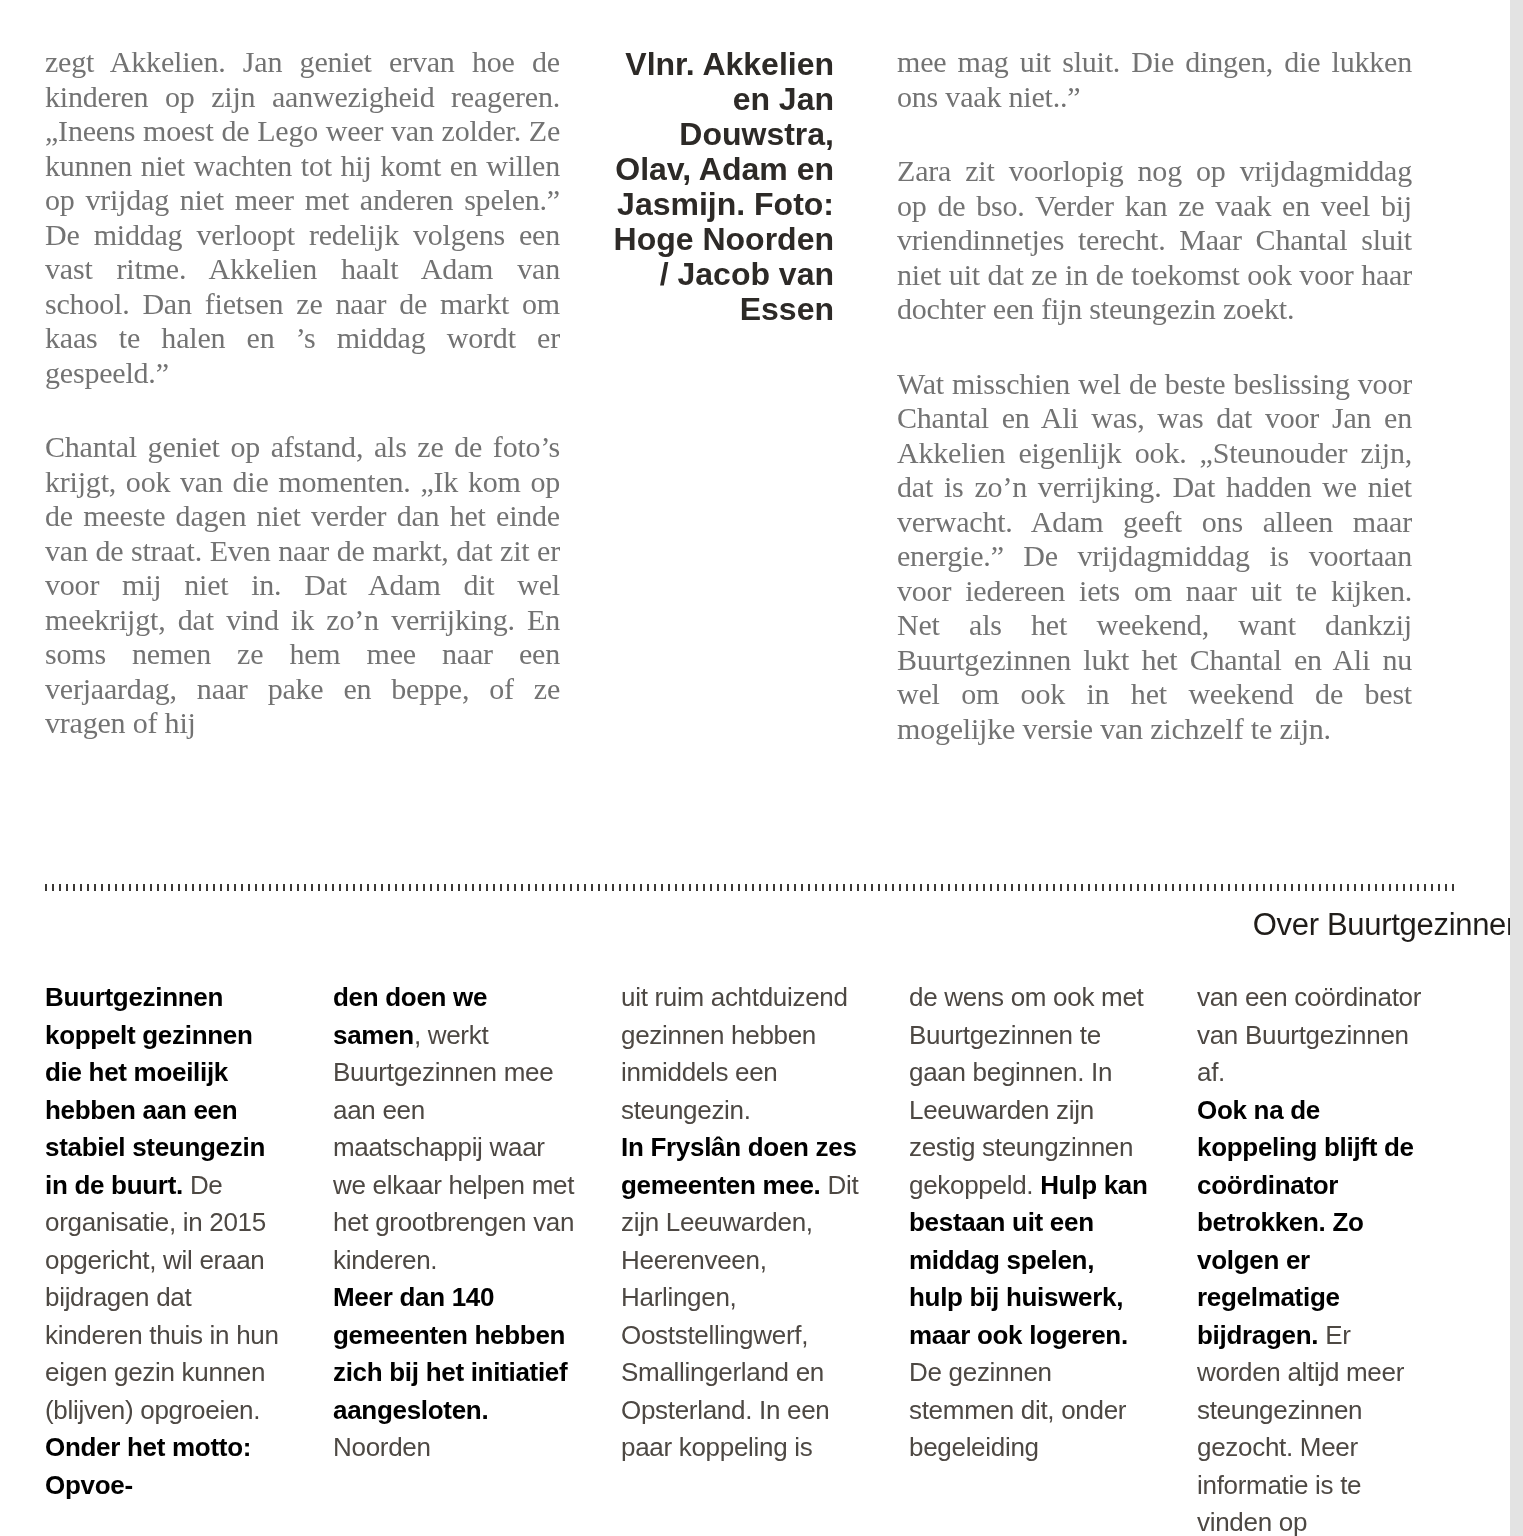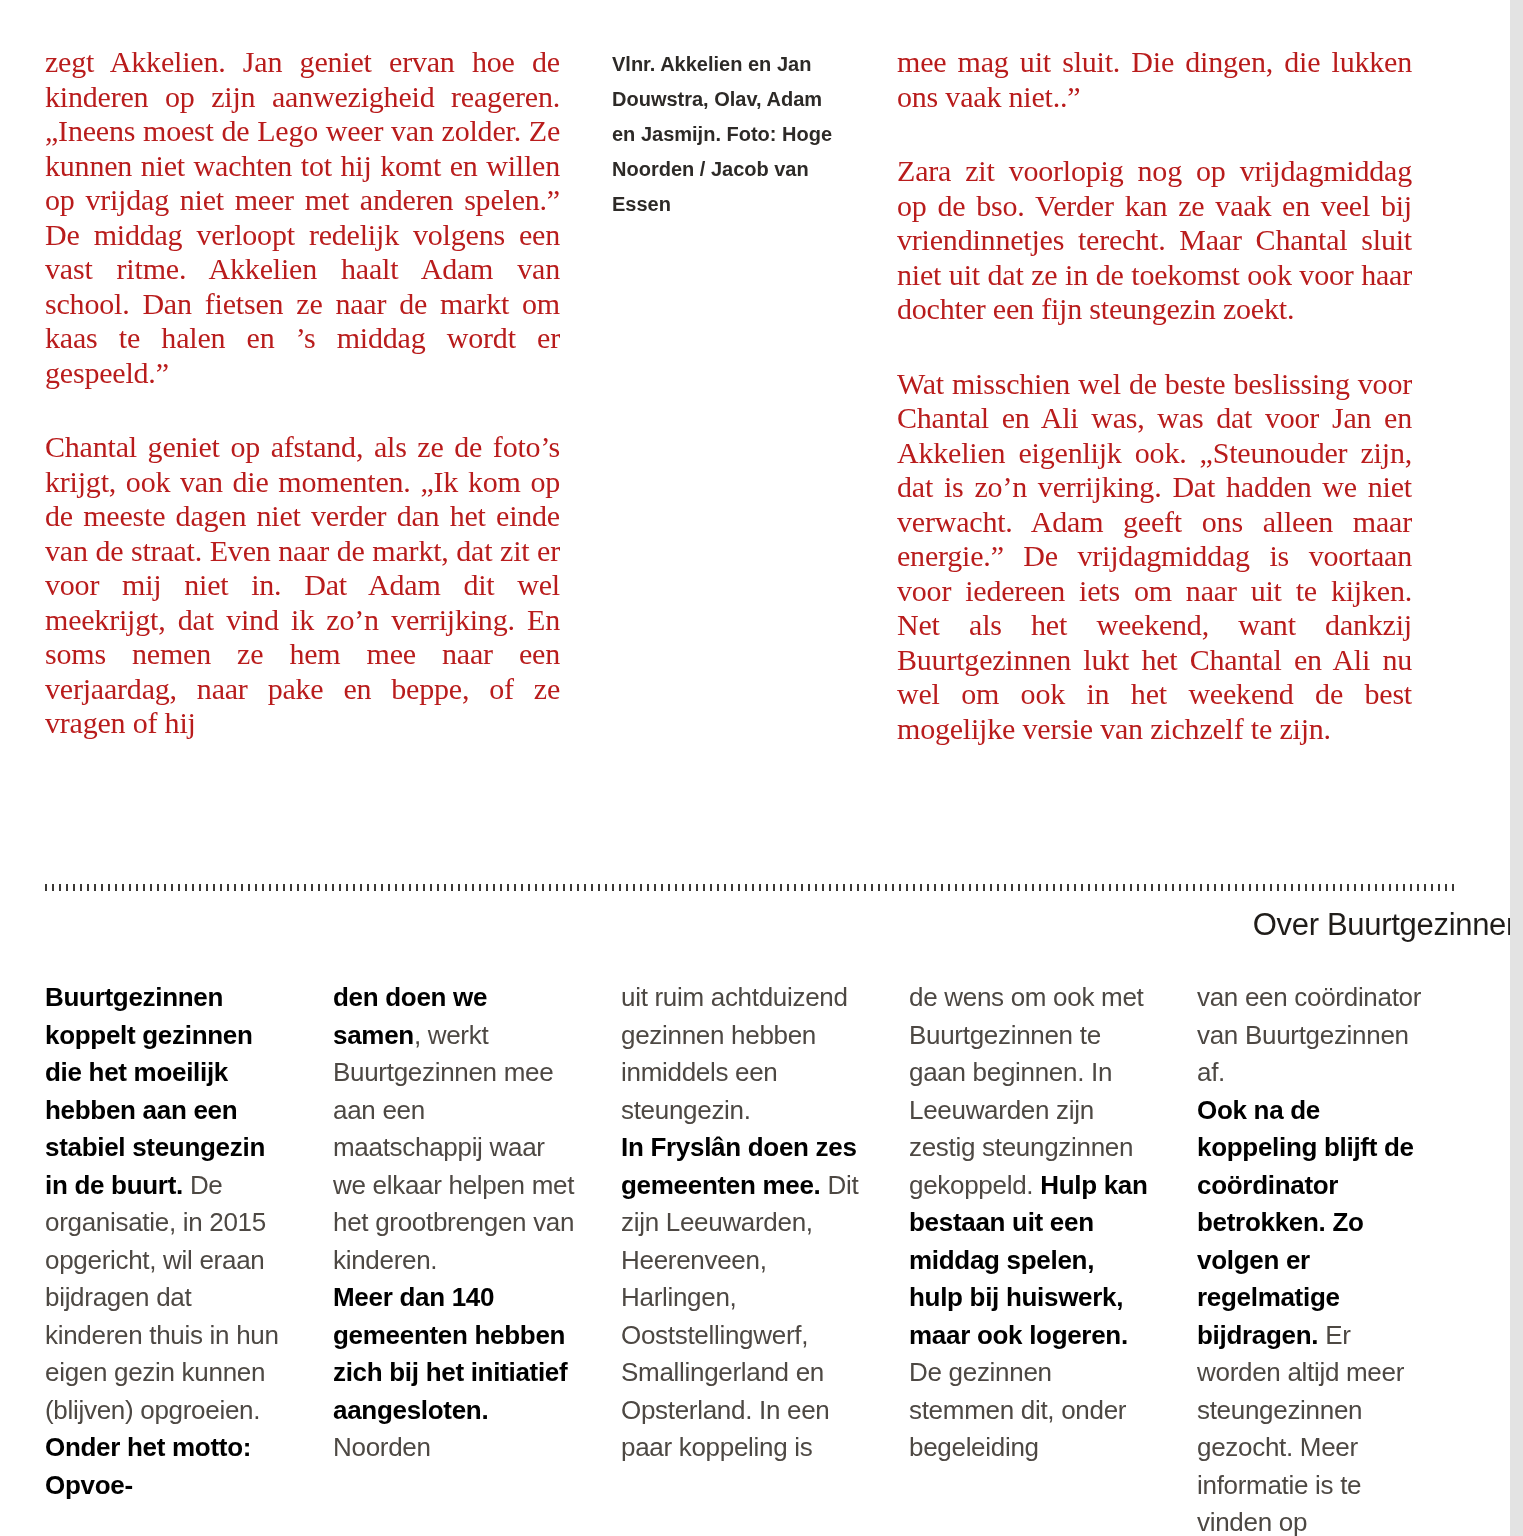--- a/index.html
+++ b/index.html
@@ -22,36 +22,37 @@
     box-sizing: border-box;
     height: 884px;
     padding: 45px 0 0 45px;
     display: flex;
   }
   .serif-col {
     width: 515px;
     font-family: "Liberation Serif", "DejaVu Serif", serif;
     font-size: 30px;
     line-height: 34.5px;
-    color: #b91c1c;
+    color: #737373;
     text-align: justify;
     letter-spacing: -0.2px;
   }
   .serif-col p { margin: 0; }
   .serif-col p + p { margin-top: 40px; }
   .col-left  { margin-right: 52px; }
   .col-right { }
   .caption-col {
     width: 222px;
     margin-right: 63px;
     font-family: "Liberation Sans", sans-serif;
     font-weight: bold;
-    font-size: 20px;
+    font-size: 32px;
     line-height: 35px;
     color: #2d2a27;
+    text-align: right;
   }
   .caption-col p { margin: 2px 0 0 0; }
   
   .dotted-divider {
     margin: 0 68px 0 45px;
     height: 7px;
     background-image: repeating-linear-gradient(90deg, #3b3835 0px, #3b3835 2.5px, transparent 2.5px, transparent 7px);
   }
   
   .infobox-heading {

